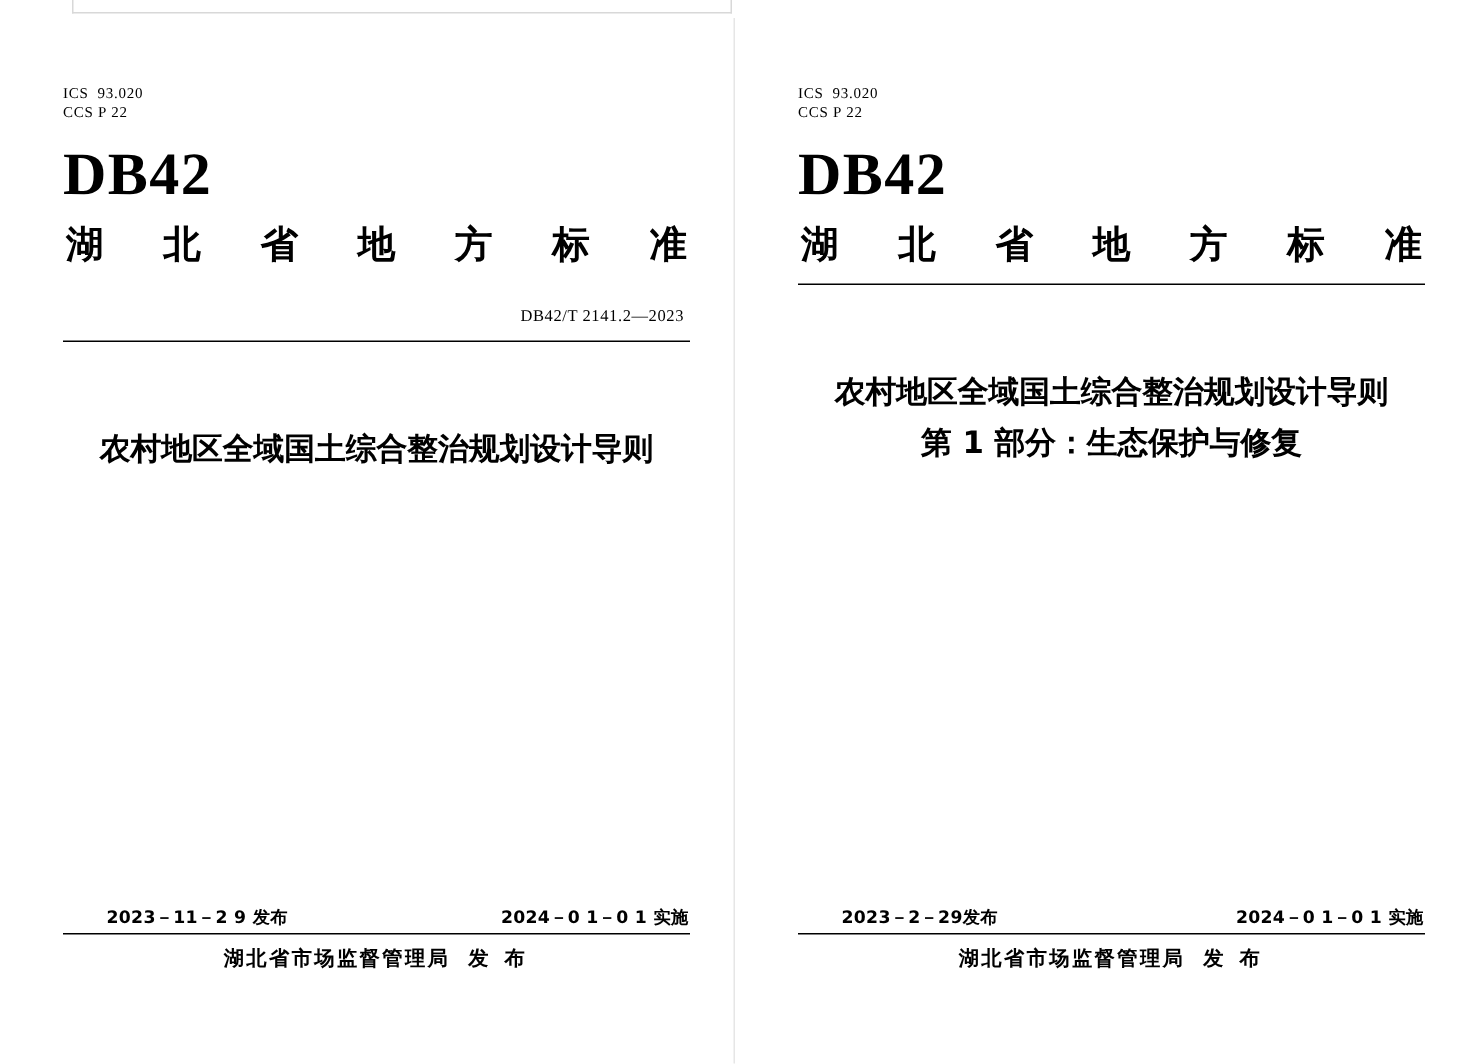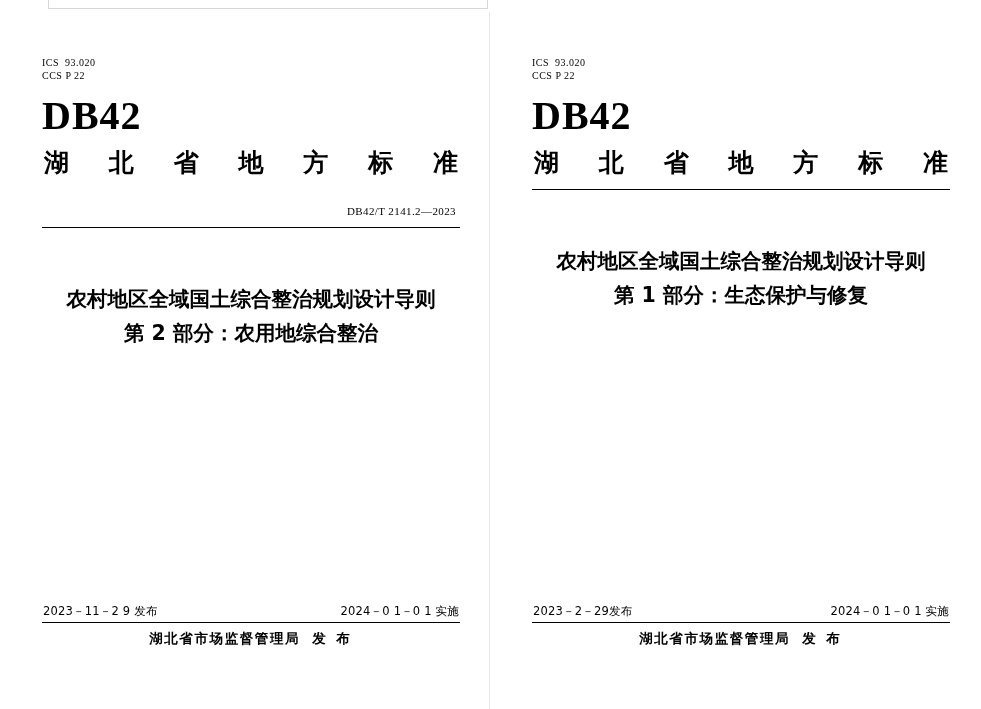--- a/index.html
+++ b/index.html
@@ -131,23 +131,24 @@
     left: 0;
     right: 0;
     bottom: 36px;
   }
   .dates {
     display: flex;
     justify-content: space-between;
     align-items: flex-end;
     font-family: "DejaVu Sans", sans-serif;
     font-size: 11.5px;
-    font-weight: normal;
+    font-weight: bold;
     letter-spacing: 0.2px;
     padding: 0 1px 3px 1px;
+    margin-left: 28px;
   }
   .footer-rule {
     border-top: 1.5px solid #000;
     width: 100%;
   }
   .issuer {
     margin-top: 7px;
     text-align: center;
     font-family: "DejaVu Sans", sans-serif;
     font-size: 13.5px;
@@ -186,21 +187,20 @@
           <span>标</span>
           <span>准</span>
         </div>
 
         <div class="std-code">DB42/T 2141.2—2023</div>
 
         <div class="rule"></div>
 
         <div class="doc-title">
           <span class="l1">农村地区全域国土综合整治规划设计导则</span>
-          <span class="l2">第 2 部分：农用地综合整治</span>
         </div>
 
         <div class="footer">
           <div class="dates">
             <span>2023－11－2 9 发布</span>
             <span>2024－0 1－0 1 实施</span>
           </div>
           <div class="footer-rule"></div>
           <div class="issuer">
             <span>湖北省市场监督管理局</span><span class="verb">发 布</span>

